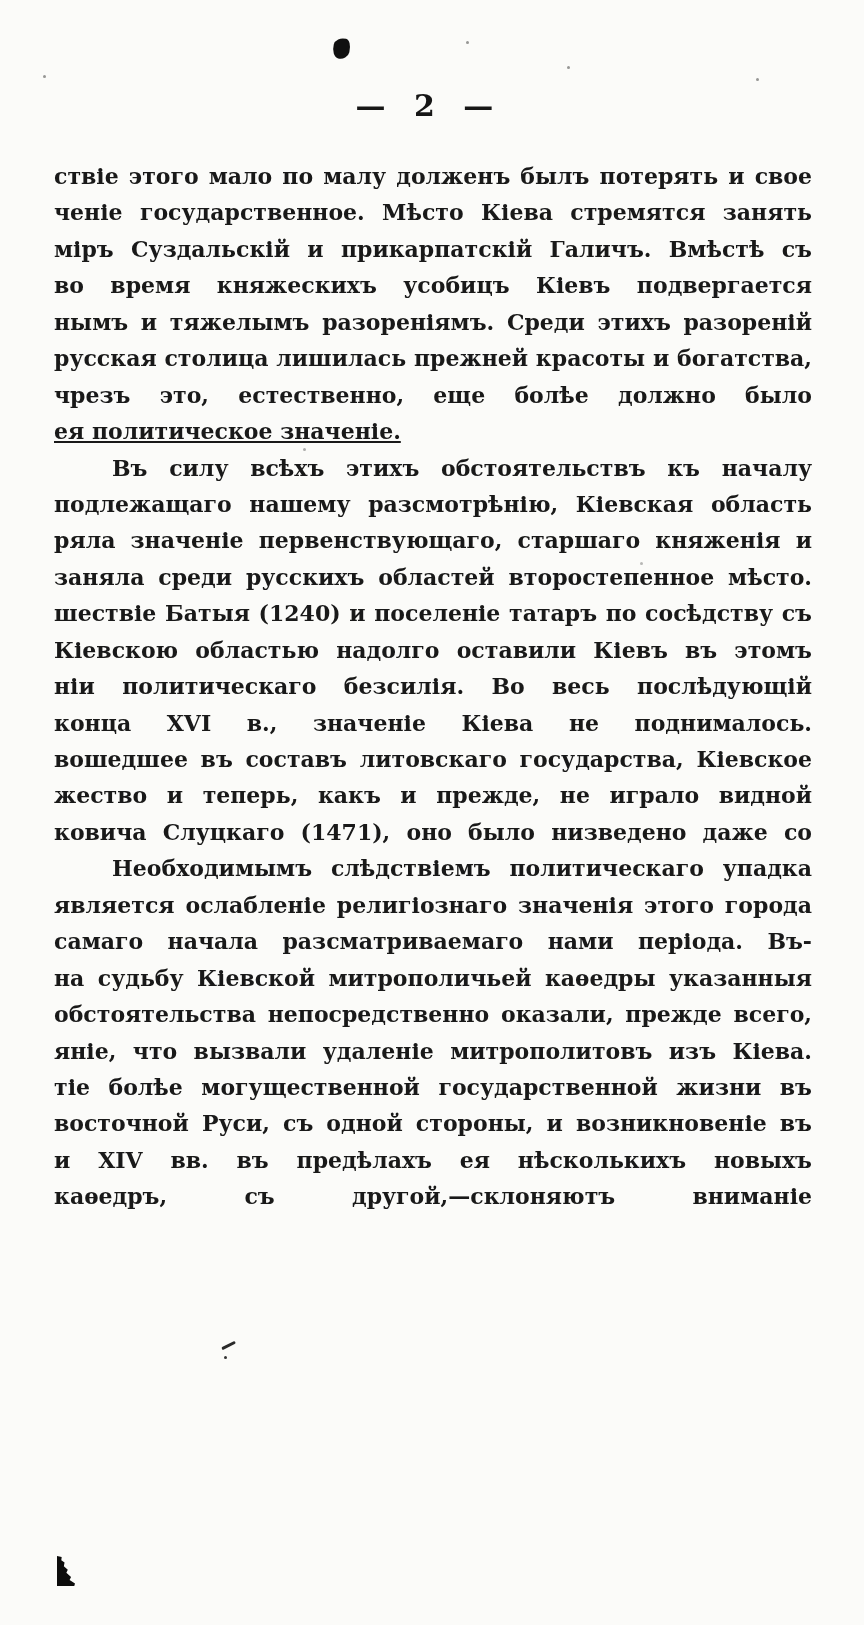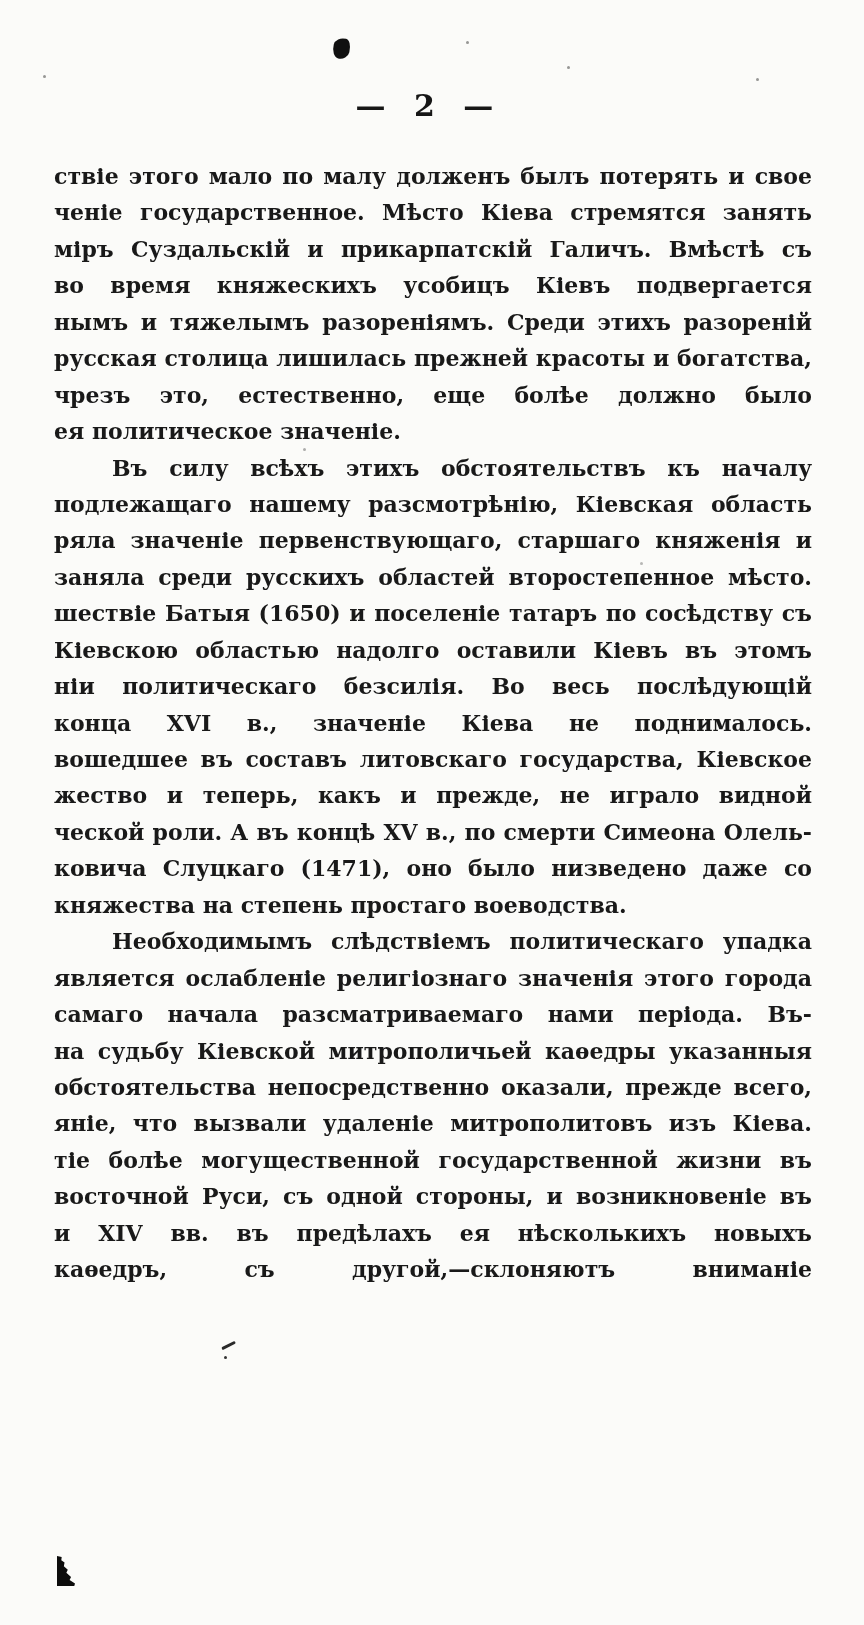--- a/index.html
+++ b/index.html
@@ -28,21 +28,21 @@
   .line {
     height: 36.45px; line-height: 36.45px;
     font-size: 22px; font-weight: 700;
     color: #191919;
     text-align: justify;
     text-align-last: justify;
     overflow: hidden;
     white-space: normal;
     text-rendering: optimizeLegibility;
   }
-  .line.endline { text-align-last: left; }
+  .line.endline { text-align-last: left; text-decoration: underline; }
   .line.indent { text-indent: 58px; }
   .ink-blot-top {
     position: absolute; left: 333px; top: 38px;
     width: 17px; height: 21px;
     background: #101010;
     border-radius: 62% 38% 55% 45% / 40% 58% 42% 60%;
     transform: rotate(14deg);
   }
   .corner-blot {
     position: absolute; left: 57px; top: 1556px;
@@ -90,29 +90,27 @@
       <div class="line">міръ Суздальскій и прикарпатскій Галичъ. Вмѣстѣ съ тѣмъ,</div>
       <div class="line">во время княжескихъ усобицъ Кіевъ подвергается неоднократ-</div>
       <div class="line">нымъ и тяжелымъ разореніямъ. Среди этихъ разореній древне-</div>
       <div class="line">русская столица лишилась прежней красоты и богатства, а</div>
       <div class="line">чрезъ это, естественно, еще болѣе должно было понизиться и</div>
       <div class="line endline">ея политическое значеніе.</div>
       <div class="line indent">Въ силу всѣхъ этихъ обстоятельствъ къ началу періода,</div>
       <div class="line">подлежащаго нашему разсмотрѣнію, Кіевская область поте-</div>
       <div class="line">ряла значеніе первенствующаго, старшаго княженія и даже</div>
       <div class="line">заняла среди русскихъ областей второстепенное мѣсто. На-</div>
-      <div class="line">шествіе Батыя (1650) и поселеніе татаръ по сосѣдству съ</div>
+      <div class="line">шествіе Батыя (1240) и поселеніе татаръ по сосѣдству съ</div>
       <div class="line">Кіевскою областью надолго оставили Кіевъ въ этомъ состоя-</div>
       <div class="line">ніи политическаго безсилія. Во весь послѣдующій періодъ, до</div>
       <div class="line">конца XVI в., значеніе Кіева не поднималось. Отдѣлившееся</div>
       <div class="line">вошедшее въ составъ литовскаго государства, Кіевское кня-</div>
       <div class="line">жество и теперь, какъ и прежде, не играло видной полити-</div>
-      <div class="line">ческой роли. А въ концѣ XV в., по смерти Симеона Олель-</div>
       <div class="line">ковича Слуцкаго (1471), оно было низведено даже со степени</div>
-      <div class="line endline">княжества на степень простаго воеводства.</div>
       <div class="line indent">Необходимымъ слѣдствіемъ политическаго упадка Кіева</div>
       <div class="line">является ослабленіе религіознаго значенія этого города съ</div>
       <div class="line">самаго начала разсматриваемаго нами періода. Въ-частности,</div>
       <div class="line">на судьбу Кіевской митрополичьей каѳедры указанныя выше</div>
       <div class="line">обстоятельства непосредственно оказали, прежде всего, то влі-</div>
       <div class="line">яніе, что вызвали удаленіе митрополитовъ изъ Кіева. Разви-</div>
       <div class="line">тіе болѣе могущественной государственной жизни въ сѣверо-</div>
       <div class="line">восточной Руси, съ одной стороны, и возникновеніе въ XIII</div>
       <div class="line">и XIV вв. въ предѣлахъ ея нѣсколькихъ новыхъ епископскихъ</div>
       <div class="line">каѳедръ, съ другой,—склоняютъ вниманіе митрополитовъ болѣе</div>

